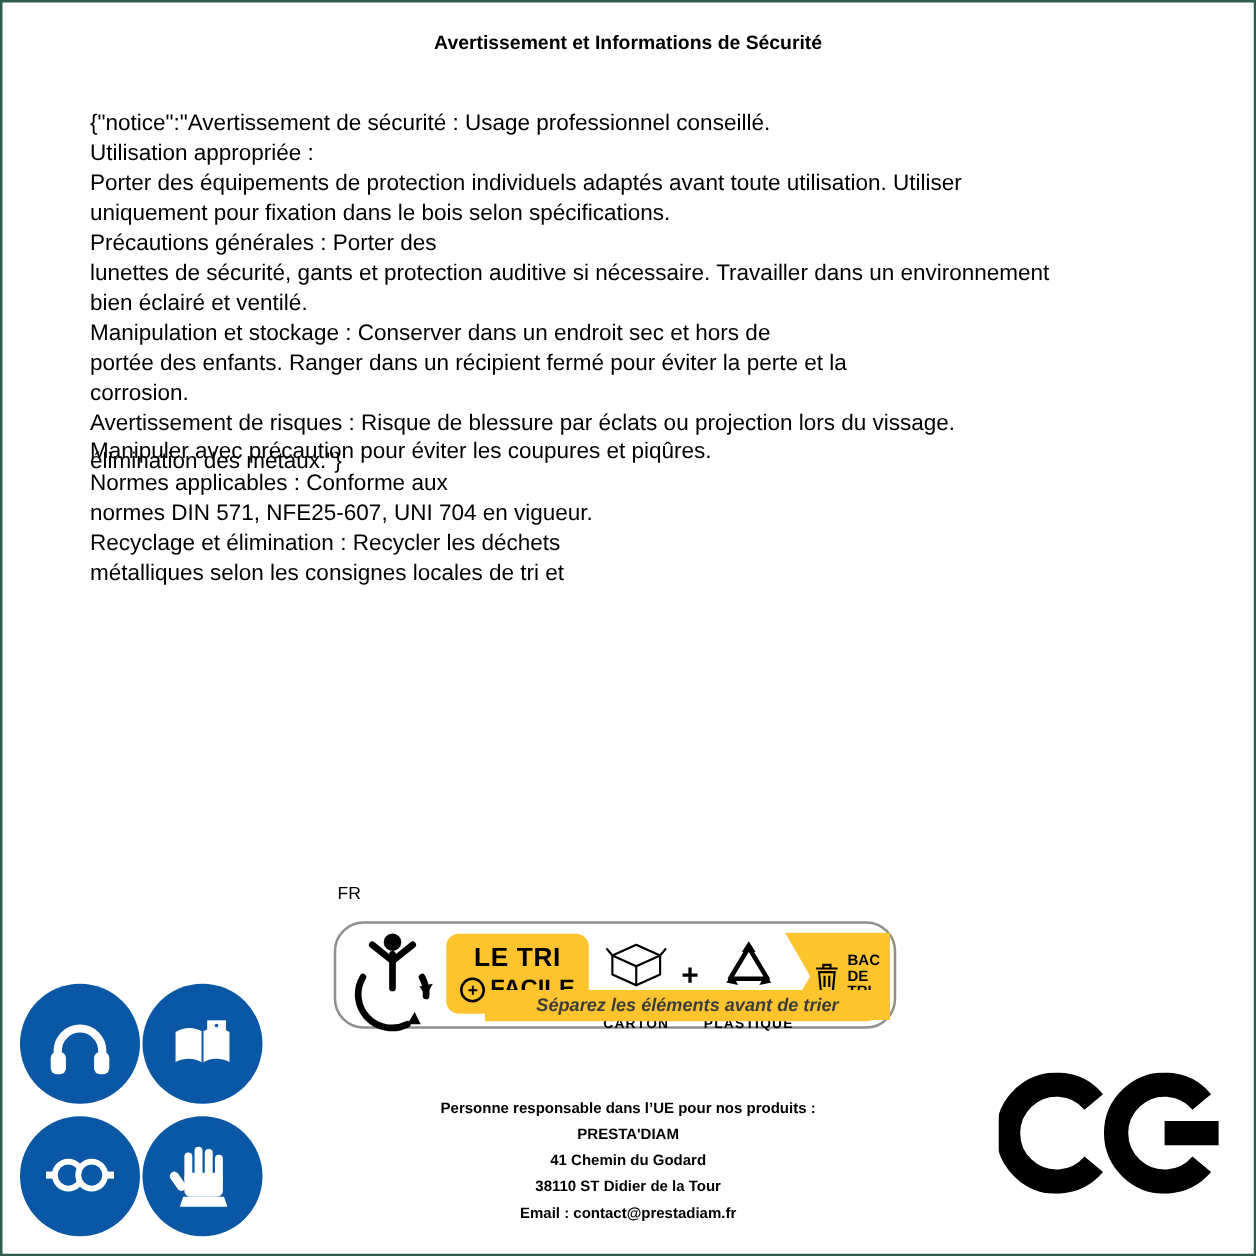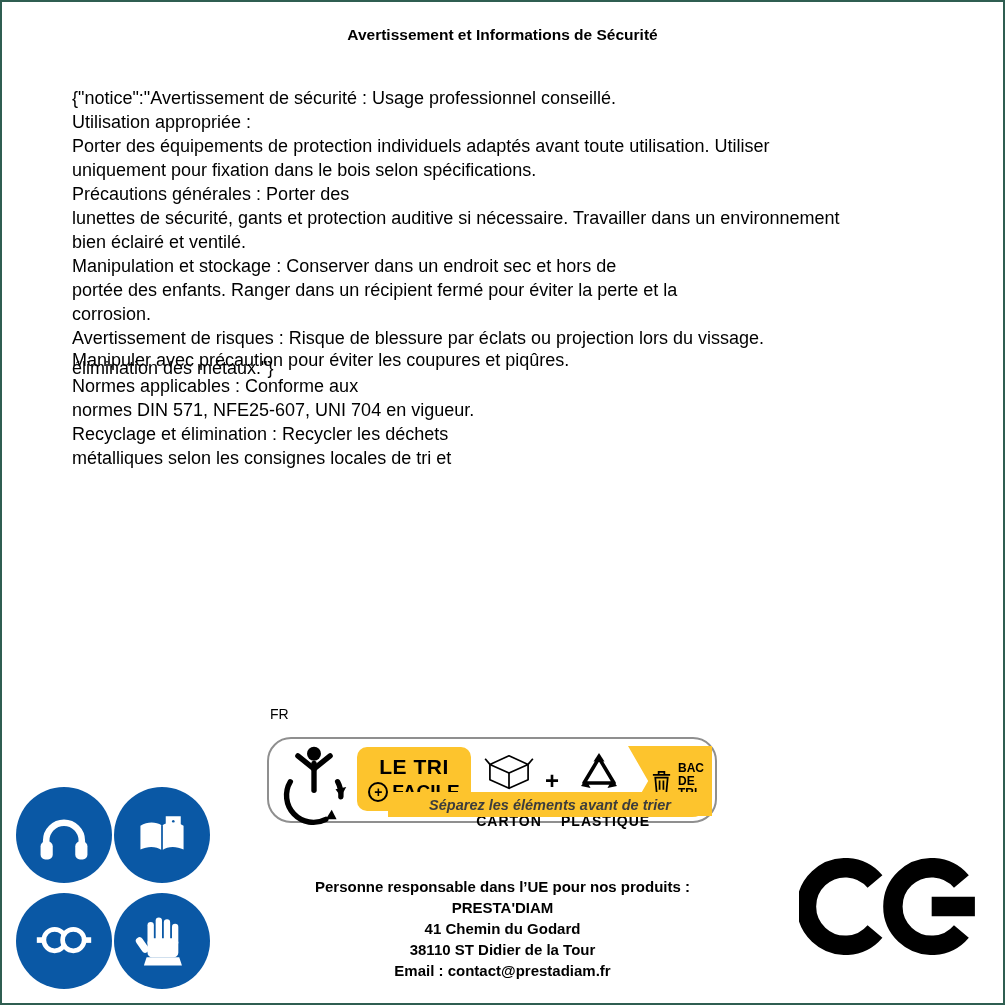--- a/index.html
+++ b/index.html
@@ -64,42 +64,42 @@
   .badge .b2{display:flex;align-items:center;gap:4px;font-size:19px;font-weight:800;}
   .plusc{
     width:16px;height:16px;border:2.5px solid #000;border-radius:50%;
     display:flex;align-items:center;justify-content:center;
     font-size:14px;font-weight:900;line-height:1;
   }
   .mat{position:absolute;text-align:center;}
   .mat.carton{left:204px;top:13px;width:72px;}
   .mat.plastique{left:292px;top:13px;width:76px;}
   .mat svg{display:block;margin:0 auto;}
-  .mlabel{font-size:14px;font-weight:bold;letter-spacing:1px;margin-top:19px;}
+  .mlabel{font-size:11px;font-weight:bold;letter-spacing:1px;margin-top:19px;}
   .plus-sep{position:absolute;left:276px;top:28px;font-size:24px;font-weight:bold;}
   .bac{
     position:absolute;right:3px;top:7px;width:84px;height:70px;
     background:var(--yellow);
     clip-path:polygon(0 0,100% 0,100% 100%,0 100%,24% 50%);
     display:flex;align-items:center;justify-content:center;
     padding-left:14px;gap:5px;box-sizing:border-box;
   }
   .bac-text{display:flex;flex-direction:column;align-items:flex-start;
     font-size:12px;font-weight:800;line-height:12.5px;}
   .strip{
     position:absolute;left:88px;right:3px;bottom:4px;height:25px;
     background:var(--yellow);border-radius:0 0 20px 0;
     display:flex;align-items:center;justify-content:center;
     font-style:italic;font-weight:bold;font-size:14.5px;color:#3c3c3c;margin-left:31px;
   }
 
   
   .resp{
     position:absolute;left:0;right:0;top:874px;
-    text-align:center;font-weight:bold;font-size:15px;line-height:21px;
+    text-align:center;font-weight:bold;font-size:12px;line-height:21px;
   }
 
   
   .ce{position:absolute;left:797px;top:856px;}
 </style>
 </head>
 <body>
 
 <div class="page">
 

